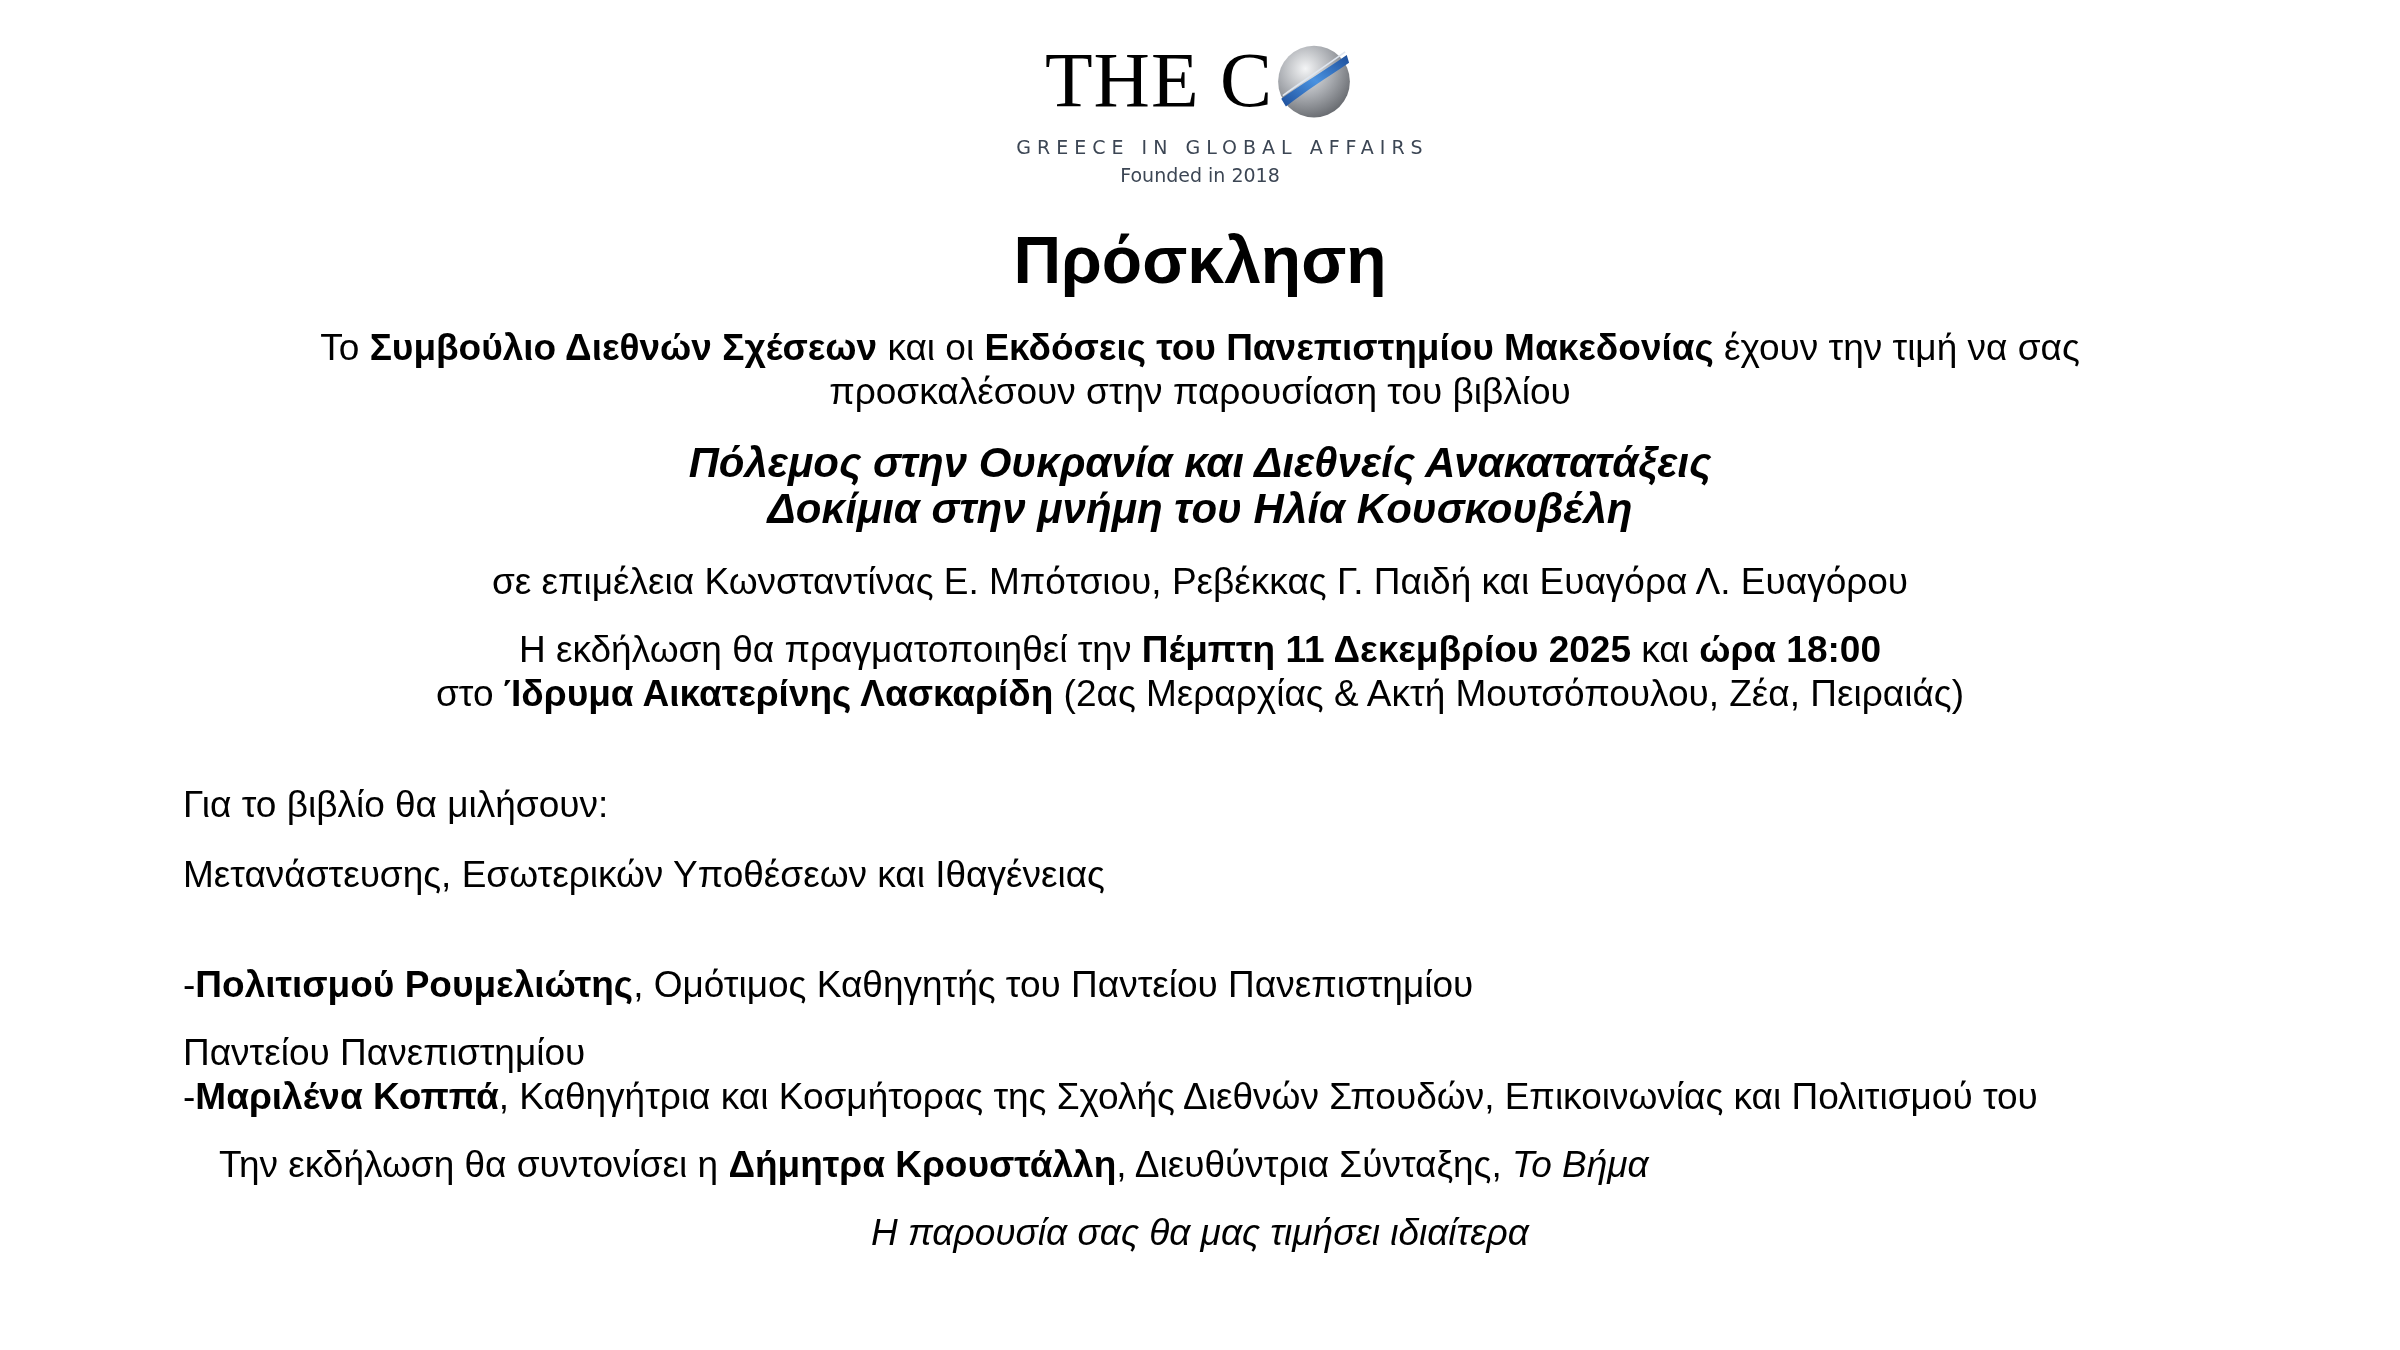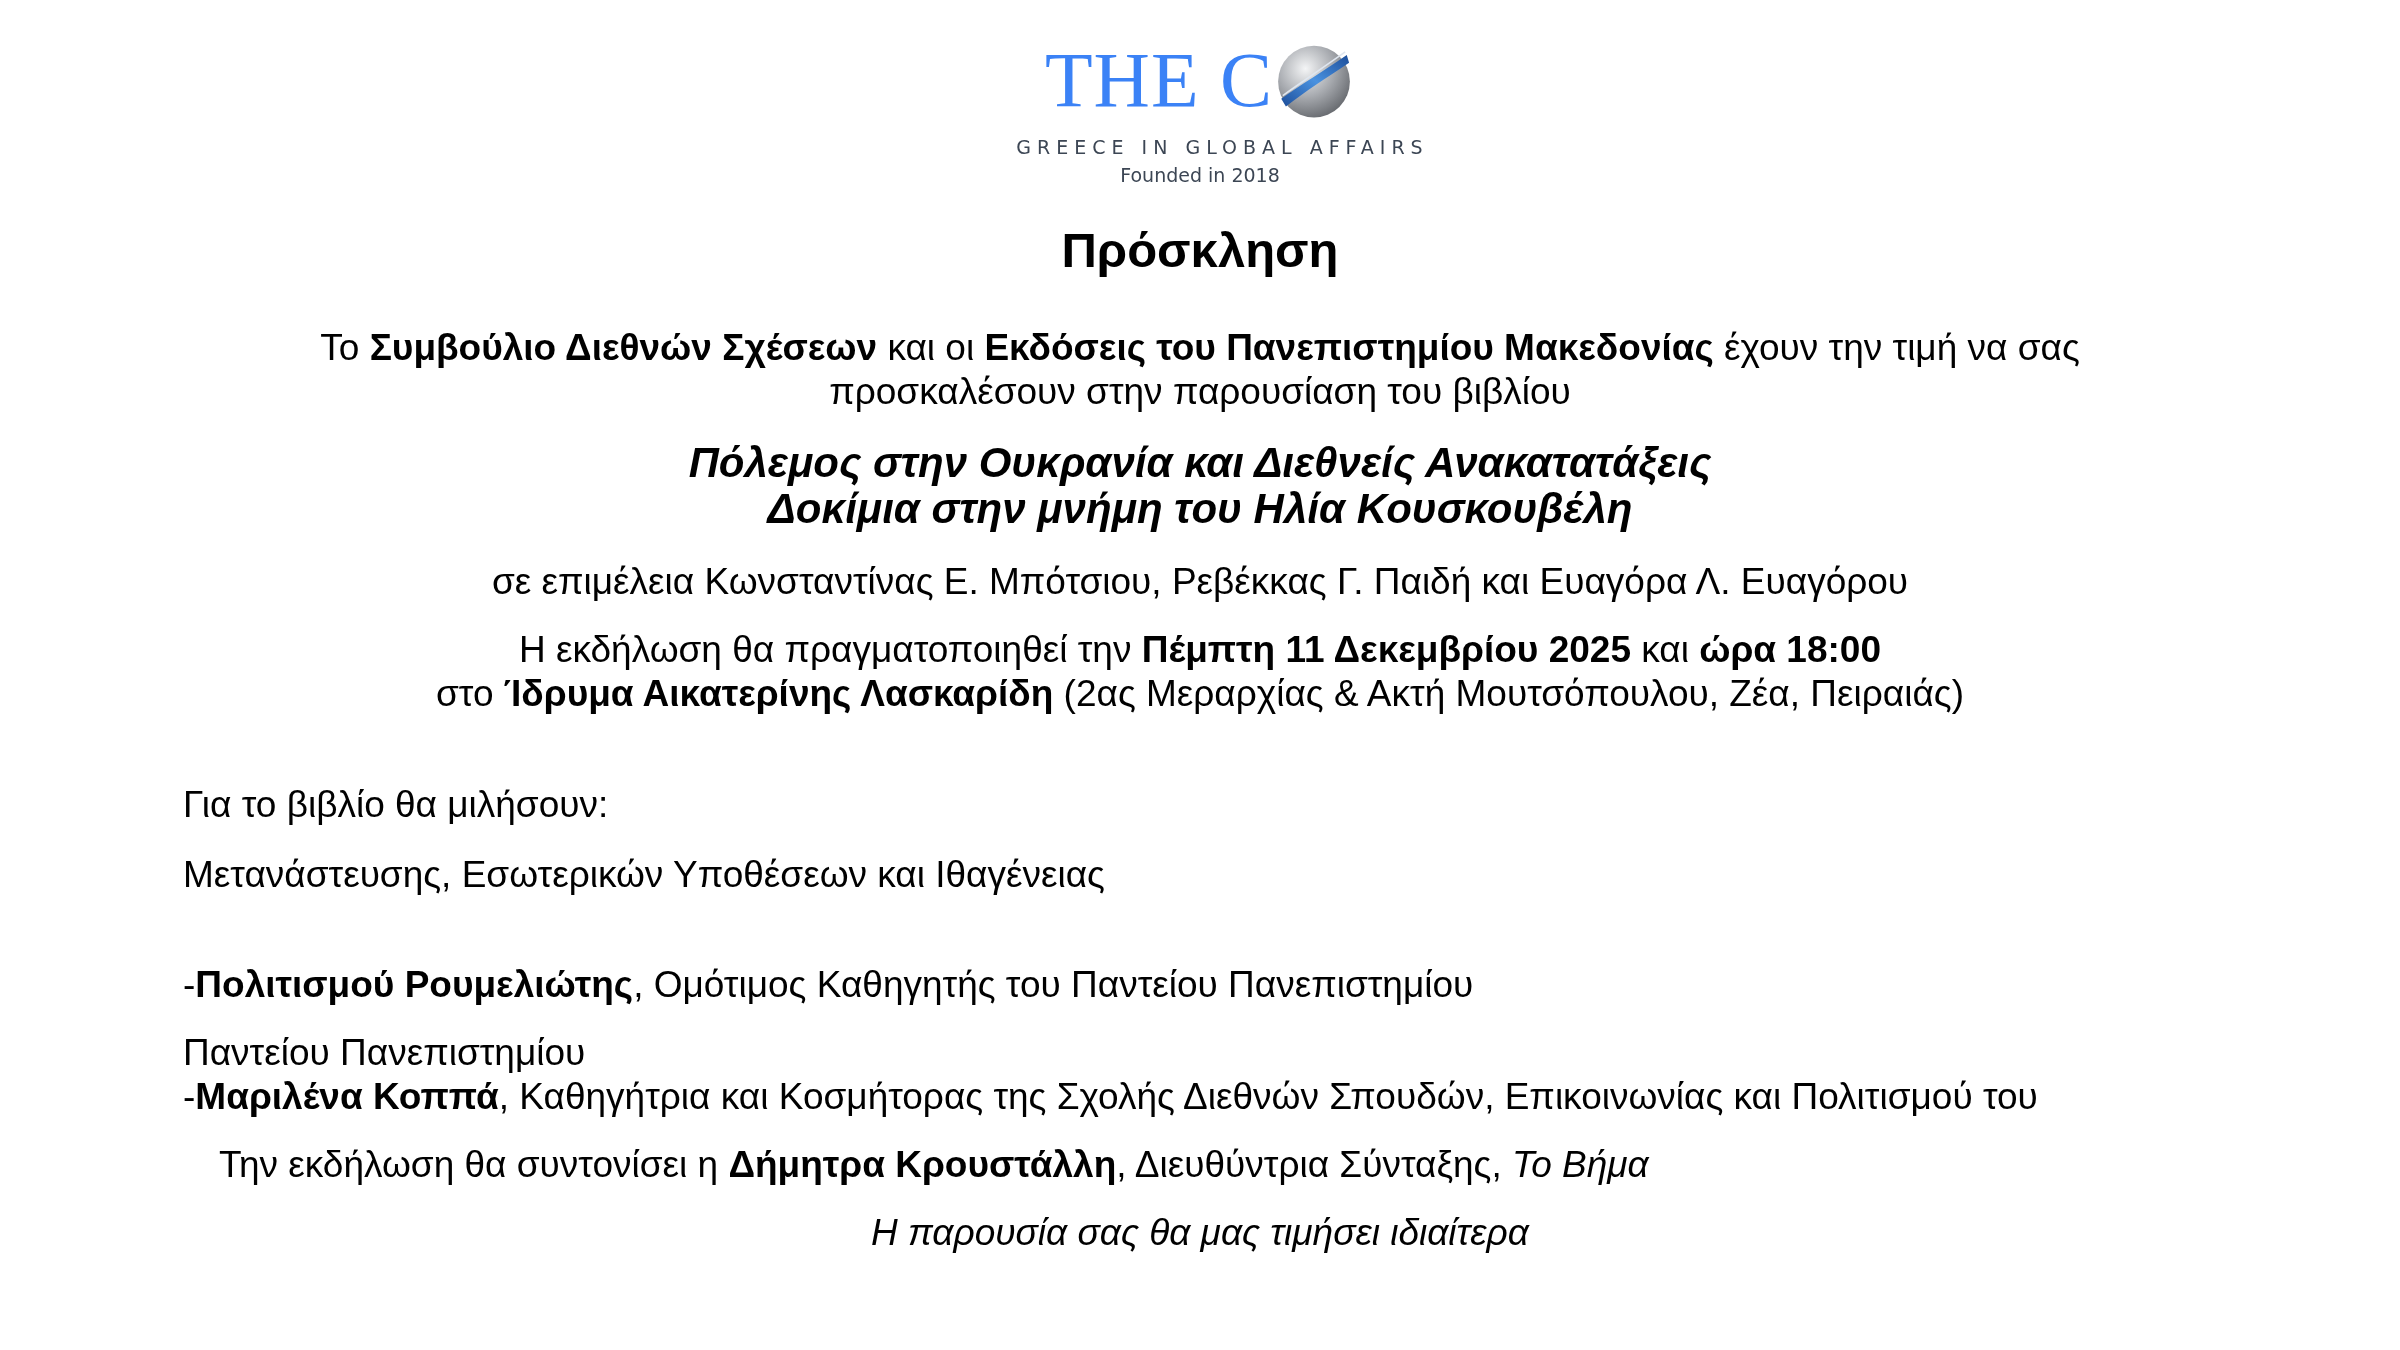--- a/index.html
+++ b/index.html
@@ -1,26 +1,26 @@
 <!DOCTYPE html>
 <html><head>
 <meta charset="utf-8">
 <style>
   html, body { margin:0; padding:0; background:#ffffff; }
   body { width:2400px; height:1350px; position:relative; overflow:hidden;
          font-family:"Liberation Sans", "DejaVu Sans", sans-serif; color:#000; }
   .logo { position:absolute; left:0; top:30px; width:2400px; text-align:center; }
-  .logo-main { font-family:"Liberation Serif", "DejaVu Serif", serif; font-size:78px; color:#3b82f6;
+  .logo-main { font-family:"Liberation Serif", "DejaVu Serif", serif; font-size:78px; color:#000000;
                letter-spacing:1px; line-height:100px; display:inline-flex; align-items:center; }
   .globe { display:inline-block; width:78px; height:78px; margin:0 2px; vertical-align:middle; }
   .logo-sub { font-family:"DejaVu Sans", sans-serif; font-size:19px; letter-spacing:6px; color:#3c4654;
               margin-top:6px;padding-left:45px; }
   .logo-founded { font-family:"DejaVu Sans", sans-serif; font-size:19px; color:#3c4654; margin-top:6px; }
   .center { position:absolute; left:0; width:2400px; text-align:center; }
-  .title { top:222px; font-size:49px; font-weight:bold; }
+  .title { top:222px; font-size:66px; font-weight:bold; }
   .p { font-size:37px; line-height:44px; }
   .book { font-size:42px; line-height:46px; font-weight:bold; font-style:italic;text-align:center; }
   .left { position:absolute; left:183px; width:2100px; font-size:37px; line-height:44px; }
   b { font-weight:bold; }
   i { font-style:italic; }
 </style>
 </head>
 <body>
 
 <div class="logo">

